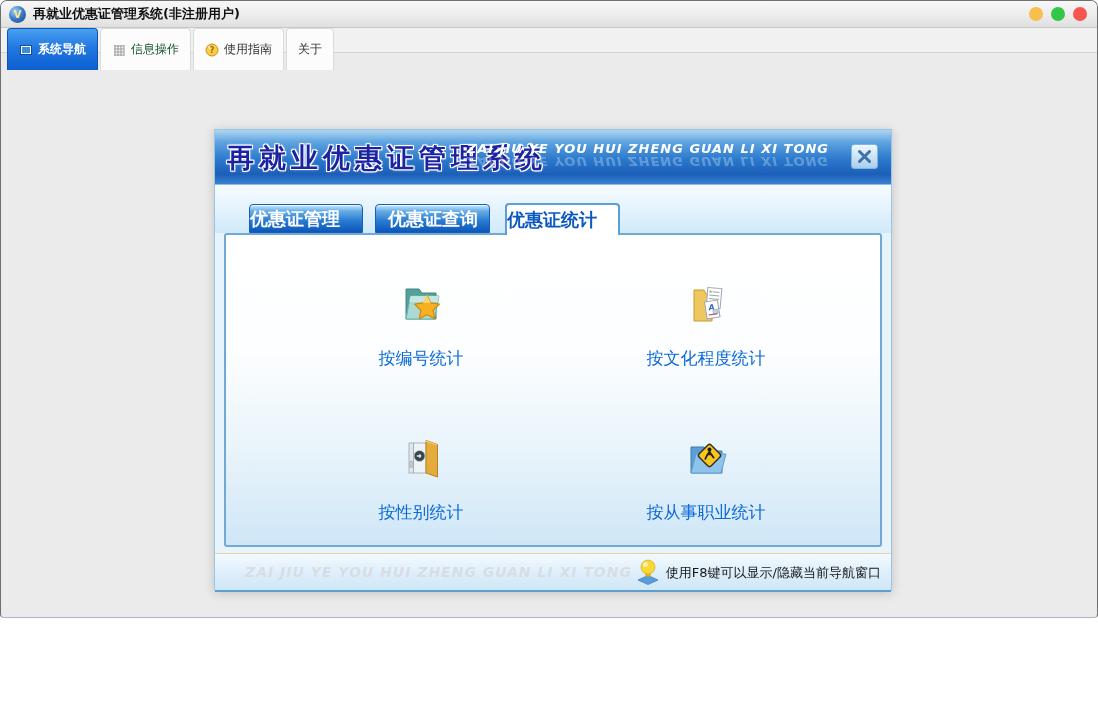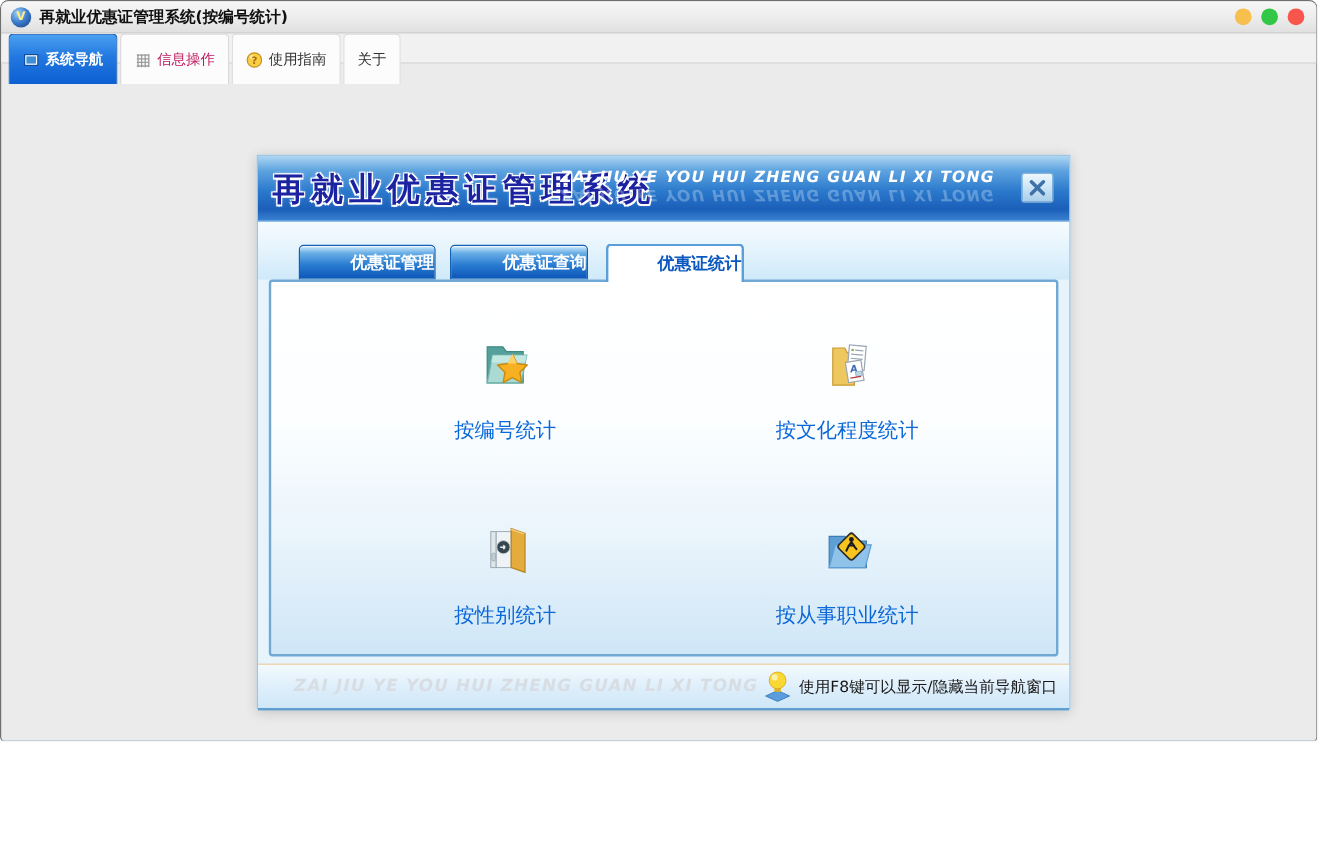--- a/index.html
+++ b/index.html
@@ -26,21 +26,21 @@
   .light.r{background:#f8554c;}
 
   
   .tabbar{position:absolute;left:0;top:27px;width:100%;height:25px;background:#f1f1f1;
           border-bottom:1px solid #d4d4d4;display:flex;align-items:stretch;padding-left:6px;}
   .wtab{display:flex;align-items:center;gap:5px;padding:0 11px;margin-right:2px;font-size:12px;
         border:1px solid #dadada;border-bottom:none;border-radius:4px 4px 0 0;background:#fcfcfc;
         color:#333;cursor:default;height:42px;}
   .wtab.sel{background:linear-gradient(180deg,#4aa0f0 0%,#2278e0 45%,#0d5fd2 100%);
             border-color:#0c55b8;color:#fff;font-weight:bold;}
-  .wtab.dim{color:#be185d;}
+  .wtab.dim{color:#14532d;}
   .wtab .ticon{width:14px;height:14px;display:inline-block;}
 
   
   .dialog{position:absolute;left:213px;top:128px;width:678px;height:462px;background:#e8f4fc;
           border:1px solid #9cc4e4;box-shadow:0 2px 10px rgba(0,0,0,.18);}
 
   .dlg-header{position:absolute;left:0;top:0;width:100%;height:55px;
               background:linear-gradient(180deg,#aed7f2 0%,#5fa4e0 22%,#2a78cc 55%,#1b5fb8 82%,#3a82d2 100%);
               border-bottom:1px solid #8cc0e8;}
   .dlg-title{position:absolute;left:12px;top:10px;font-family:"DejaVu Serif","Liberation Serif",serif;
@@ -48,22 +48,22 @@
              text-shadow:-1px -1px 0 #fff,1px -1px 0 #fff,-1px 1px 0 #fff,1px 1px 0 #fff,0 0 3px #fff;}
   .pinyin-wrap{position:absolute;right:62px;top:12px;text-align:right;line-height:14px;}
   .pinyin{display:block;color:#ffffff;font-size:13px;font-weight:bold;font-style:italic;letter-spacing:1px;white-space:nowrap;}
   .pinyin.refl{transform:scaleY(-1);opacity:.32;margin-top:-2px;color:#d8ecfa;}
   .dlg-close{position:absolute;right:13px;top:14px;width:27px;height:25px;border-radius:3px;
              background:linear-gradient(180deg,#eef7fd 0%,#cfe7f6 45%,#a9cdea 100%);
              border:1px solid #84b4dc;display:flex;align-items:center;justify-content:center;cursor:pointer;}
 
   .dlg-tabstrip{position:absolute;left:0;top:55px;width:100%;height:48px;
                 background:linear-gradient(180deg,#f6fcff 0%,#e2f2fc 55%,#cfe9fa 100%);}
-  .dtab{position:absolute;bottom:0;height:29px;display:flex;align-items:center;justify-content:flex-end;
-        font-size:14px;font-weight:bold;cursor:pointer;border-radius:4px 4px 0 0;}
+  .dtab{position:absolute;bottom:0;height:29px;display:flex;align-items:center;justify-content:flex-start;
+        font-size:18px;font-weight:bold;cursor:pointer;border-radius:4px 4px 0 0;}
   .dtab.inactive{color:#ffffff;border:1px solid #1560b4;
         background:linear-gradient(180deg,#cfeafc 0%,#68aee6 22%,#2a7cd2 58%,#0c56b8 100%);
         box-shadow:inset 0 1px 0 rgba(255,255,255,.65);}
   .dtab.active{color:#0a58c0;background:#ffffff;height:32px;z-index:3;bottom:-2px;
         border:2px solid #5b9fd8;border-bottom:none;}
   .dtab1{left:34px;width:114px;}
   .dtab2{left:160px;width:115px;padding-left:12px;}
   .dtab3{left:290px;width:115px;}
 
   .panel{position:absolute;left:9px;top:103px;width:658px;height:314px;
@@ -86,21 +86,21 @@
   .tip-text{font-size:13px;color:#161616;white-space:nowrap;}
 </style>
 </head>
 <body>
 
 <div id="stage">
   <div class="window">
 
     <div class="titlebar">
       <div class="app-icon">V</div>
-      <div class="win-title">再就业优惠证管理系统(按编号统计)</div>
+      <div class="win-title">再就业优惠证管理系统(非注册用户)</div>
       <div class="lights">
         <div class="light y"></div>
         <div class="light g"></div>
         <div class="light r"></div>
       </div>
     </div>
 
     <div class="tabbar">
       <div class="wtab sel">
         <span class="ticon">

